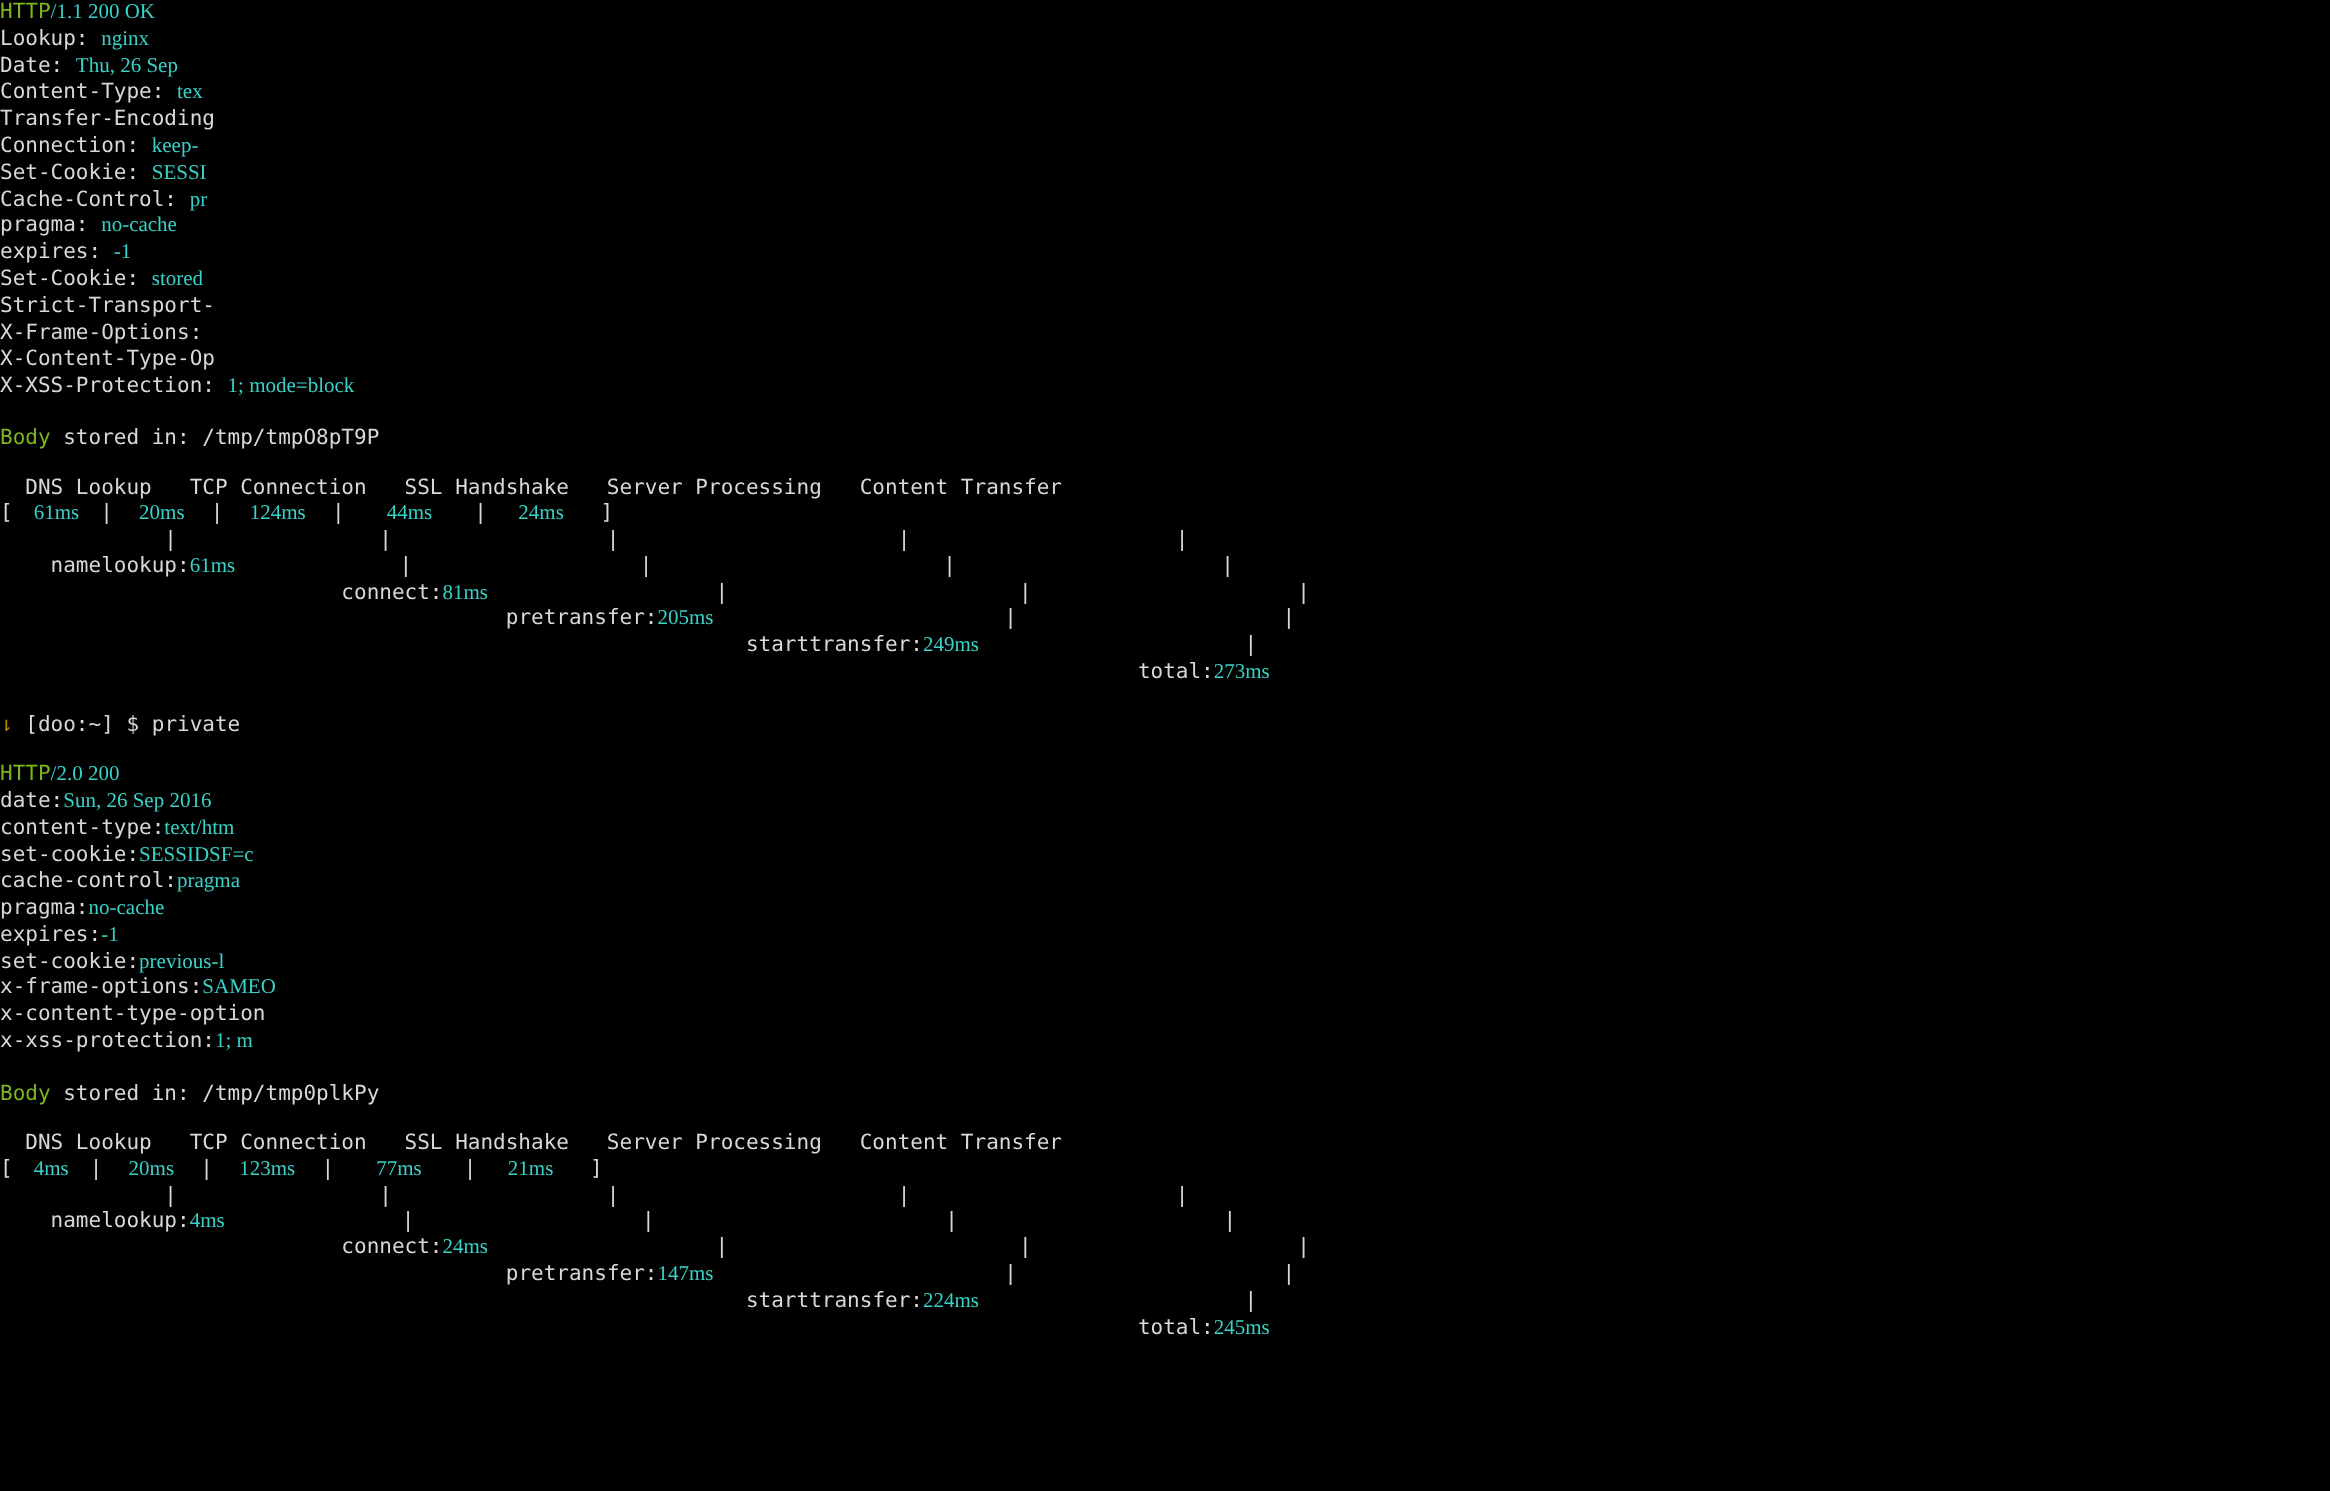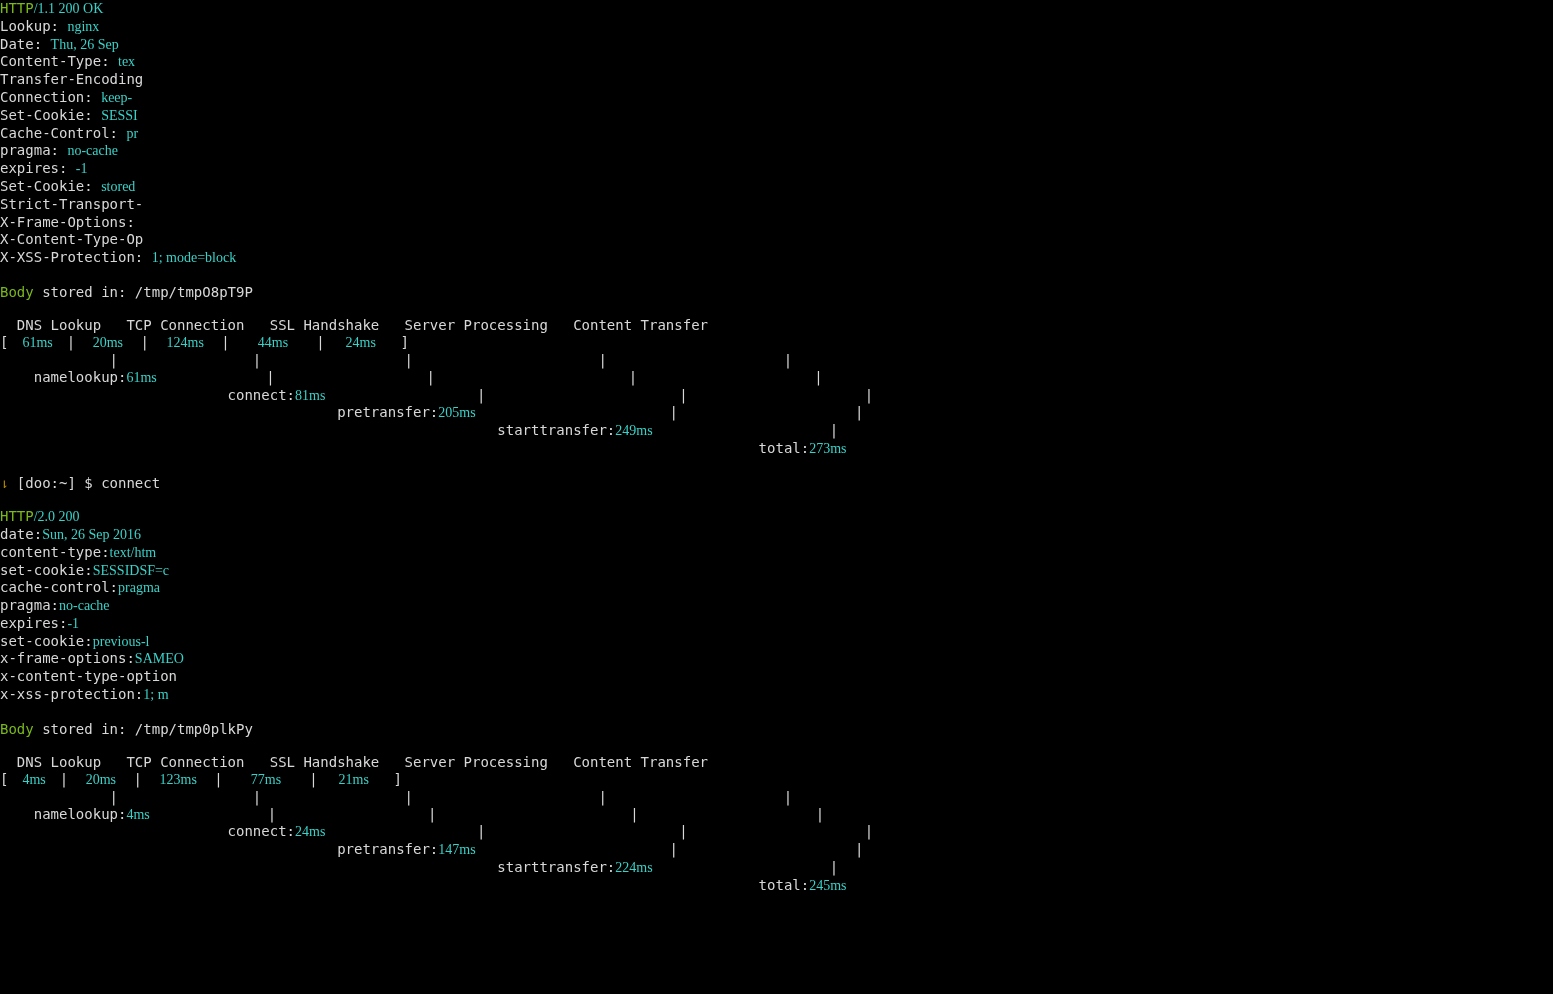--- a/index.html
+++ b/index.html
@@ -48,21 +48,21 @@
 
 <span class="w">  DNS Lookup   TCP Connection   SSL Handshake   Server Processing   Content Transfer</span>
 <span class="w">[</span><span class="c">    61ms    </span><span class="w">|</span><span class="c">     20ms     </span><span class="w">|</span><span class="c">     124ms     </span><span class="w">|</span><span class="c">        44ms        </span><span class="w">|</span><span class="c">      24ms       </span><span class="w">]</span>
 <span class="w">             |                |                 |                      |                     |</span>
     <span class="w">namelookup:</span><span class="c">61ms</span><span class="w">             |                  |                       |                     |</span>
                            <span class="w">connect:</span><span class="c">81ms</span><span class="w">                  |                       |                     |</span>
                                         <span class="w">pretransfer:</span><span class="c">205ms</span><span class="w">                       |                     |</span>
                                                            <span class="w">starttransfer:</span><span class="c">249ms</span><span class="w">                     |</span>
                                                                                           <span class="w">total:</span><span class="c">273ms</span><span class="w"></span>
 
-<span class="y">⇂ </span><span class="w">[doo:~] $ </span><span class="w">connect </span><span class="w blur">                             </span>
+<span class="y">⇂ </span><span class="w">[doo:~] $ </span><span class="w">private </span><span class="w blur">                             </span>
 
 <span class="g">HTTP</span><span class="c">/2.0 200</span>
 <span class="w">date:</span><span class="c">Sun, 26 Sep 2016</span><span class="c blur">               </span>
 <span class="w">content-type:</span><span class="c">text/htm</span><span class="c blur">                </span>
 <span class="w">set-cookie:</span><span class="c">SESSIDSF=c</span><span class="c blur">                                                                   </span>
 <span class="w">cache-control:</span><span class="c">pragma</span><span class="c blur">                </span>
 <span class="w">pragma:</span><span class="c">no-cache</span>
 <span class="w">expires:</span><span class="c">-1</span>
 <span class="w">set-cookie:</span><span class="c">previous-l</span><span class="c blur">                                                                                                                          </span>
 <span class="w">x-frame-options:</span><span class="c">SAMEO</span><span class="c blur">       </span>

